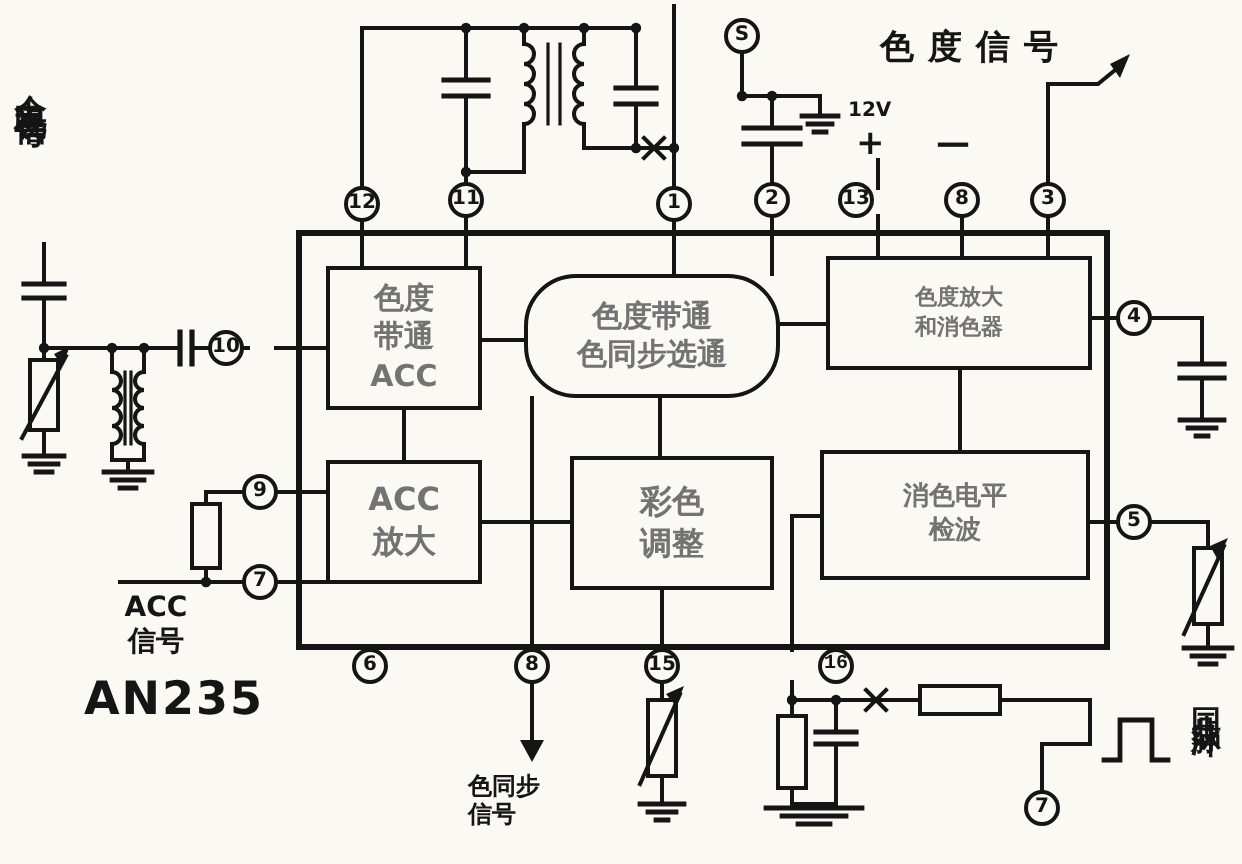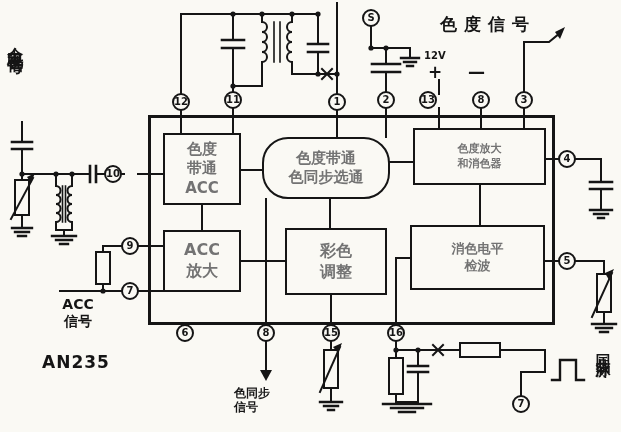--- a/index.html
+++ b/index.html
@@ -165,33 +165,33 @@
   <div class="pin" style="left:472px;top:91px;">8</div>
   <div class="pin" style="left:515px;top:91px;">3</div>
   <div class="pin" style="left:104px;top:165px;">10</div>
   <div class="pin" style="left:121px;top:237px;">9</div>
   <div class="pin" style="left:121px;top:282px;">7</div>
   <div class="pin" style="left:558px;top:150px;">4</div>
   <div class="pin" style="left:558px;top:252px;">5</div>
   <div class="pin" style="left:176px;top:324px;">6</div>
   <div class="pin" style="left:257px;top:324px;">8</div>
   <div class="pin" style="left:322px;top:324px;">15</div>
-  <div class="pin" style="left:387px;top:324px;">16</div>
+  <div class="pin" style="left:409px;top:324px;font-family:Liberation Mono, monospace;">16</div>
   <div class="pin" style="left:362px;top:9px;">S</div>
   <div class="pin" style="left:512px;top:395px;">7</div>
 
   <div class="lbl vert" style="left:6px;top:34px;font-size:16px;">全电视信号</div>
   <div class="lbl" style="left:440px;top:14px;font-size:17px;letter-spacing:7px;">色度信号</div>
   <div class="lbl" style="left:424px;top:50px;font-size:10px;">12V</div>
   <div class="lbl" style="left:428px;top:62px;font-size:17px;">+</div>
   <div class="lbl" style="left:468px;top:62px;font-size:17px;">—</div>
   <div class="lbl" style="left:54px;top:296px;width:48px;text-align:center;font-size:14px;">
     <div>ACC</div>
     <div>信号</div>
   </div>
-  <div class="lbl" style="left:42px;top:352px;font-size:17px;letter-spacing:1px;">AN235</div>
+  <div class="lbl" style="left:42px;top:337px;font-size:23px;letter-spacing:1px;">AN235</div>
   <div class="lbl" style="left:234px;top:386px;width:62px;font-size:12px;">
     <div>色同步</div>
     <div>信号</div>
   </div>
   <div class="lbl vert" style="left:594px;top:342px;font-size:15px;">同步脉冲</div>
 
 </div>
 
 </body></html>

